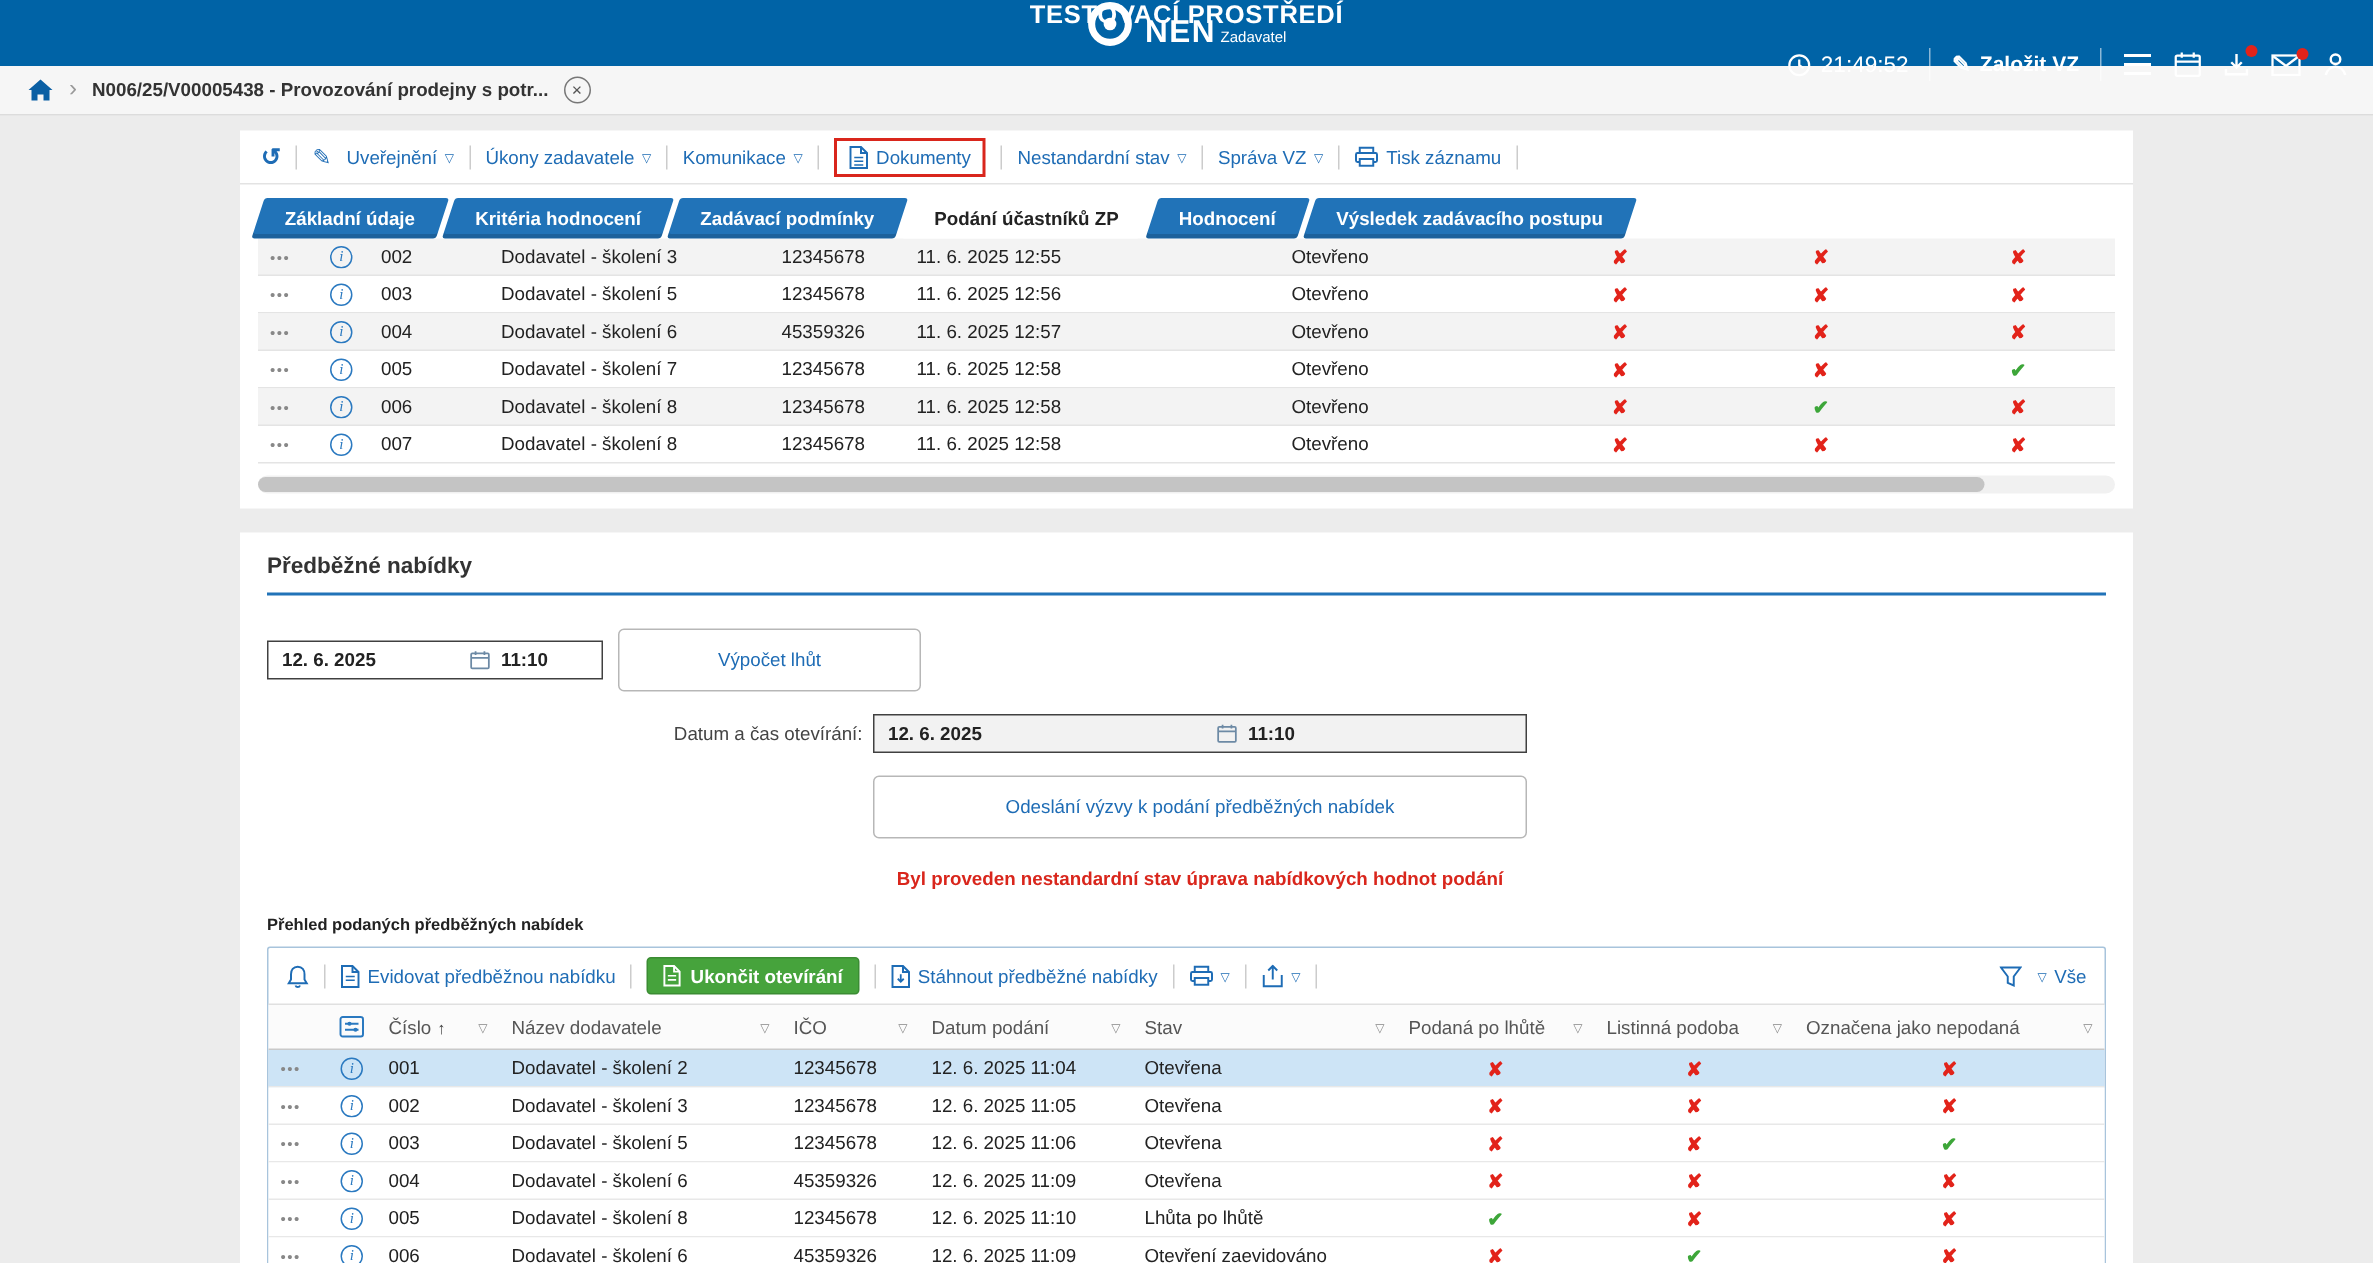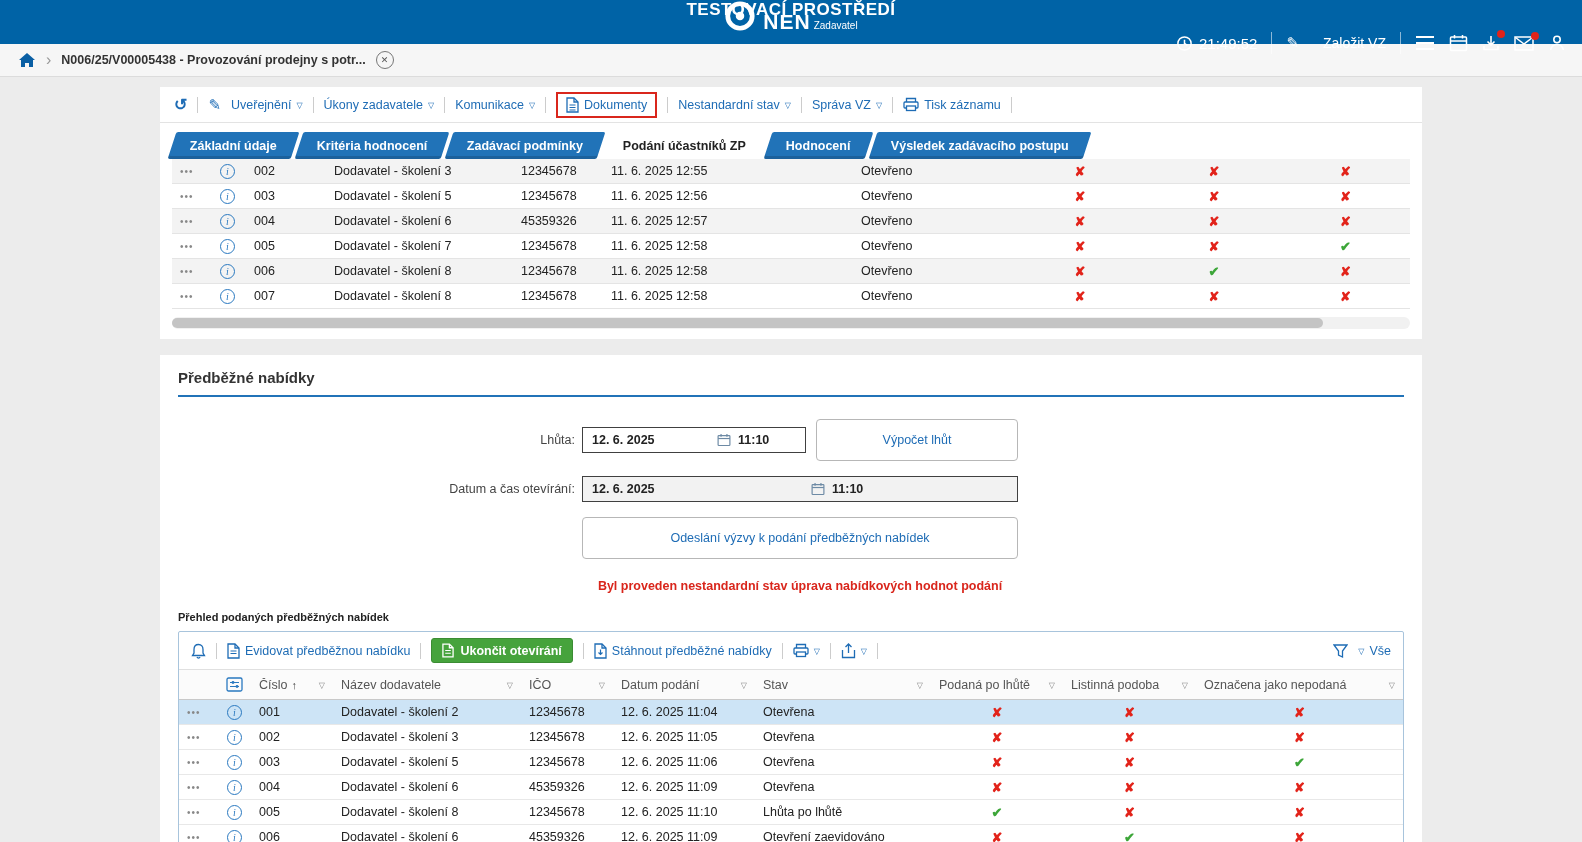--- a/index.html
+++ b/index.html
@@ -20,21 +20,21 @@
   .logo-ring { width:32px; height:32px; }
   .logo-text { font-size:21px; font-weight:bold; letter-spacing:1px; line-height:1; }
   .logo-sub { font-size:10px; margin-left:-4px; padding-bottom:1px; }
   .env-title {
     position:absolute; left:50%; transform:translateX(-50%);
     font-size:17px; font-weight:bold; letter-spacing:.5px; white-space:nowrap;
   }
   .topbar-right { margin-left:auto; display:flex; align-items:center; gap:14px; }
   .tsep { width:1px; height:22px; background:rgba(255,255,255,.55); }
   .time-wrap { display:flex; align-items:center; gap:6px; font-size:15px; }
-  .createvz { display:flex; align-items:center; gap:24px; font-size:14px; font-weight:normal; cursor:pointer; }
+  .createvz { display:flex; align-items:flex-start; gap:6px; font-size:14px; font-weight:bold; cursor:pointer; }
   .icon-btn { position:relative; display:inline-flex; align-items:center; cursor:pointer; }
   .badge-dot { position:absolute; top:-4px; right:-5px; width:8px; height:8px; border-radius:50%; background:#e2231a; }
   .glyph-pencil-w::before { content:"✎"; font-size:15px; color:#fff; }
 
   
   .breadcrumb {
     height:33px; background:#f6f6f6; border-bottom:1px solid #dcdcdc;
     display:flex; align-items:center; gap:10px; padding:0 18px;
   }
   .crumb-chev::before { content:"›"; color:#999; font-size:16px; }
@@ -383,21 +383,20 @@
     </div>
     <div class="hscroll">
       <div class="hscroll-thumb"></div>
     </div>
   </div>
 
   <div class="card card2">
     <div class="section-title">Předběžné nabídky</div>
 
     <div class="form-row">
-      <span class="form-label">Lhůta:</span>
       <div class="dt-group short">
         <span class="d">12. 6. 2025</span>
         <span class="cal">
           <svg width="14" height="14" viewBox="0 0 19 18">
             <rect x="1.5" y="3" width="16" height="13.5" rx="1" fill="none" stroke="#6d8aa5" stroke-width="1.6"></rect>
             <path d="M1.5 7h16" stroke="#6d8aa5" stroke-width="1.6"></path>
             <path d="M5.5 1v3.5M13.5 1v3.5" stroke="#6d8aa5" stroke-width="1.6"></path>
           </svg>
         </span>
         <span>11:10</span>

